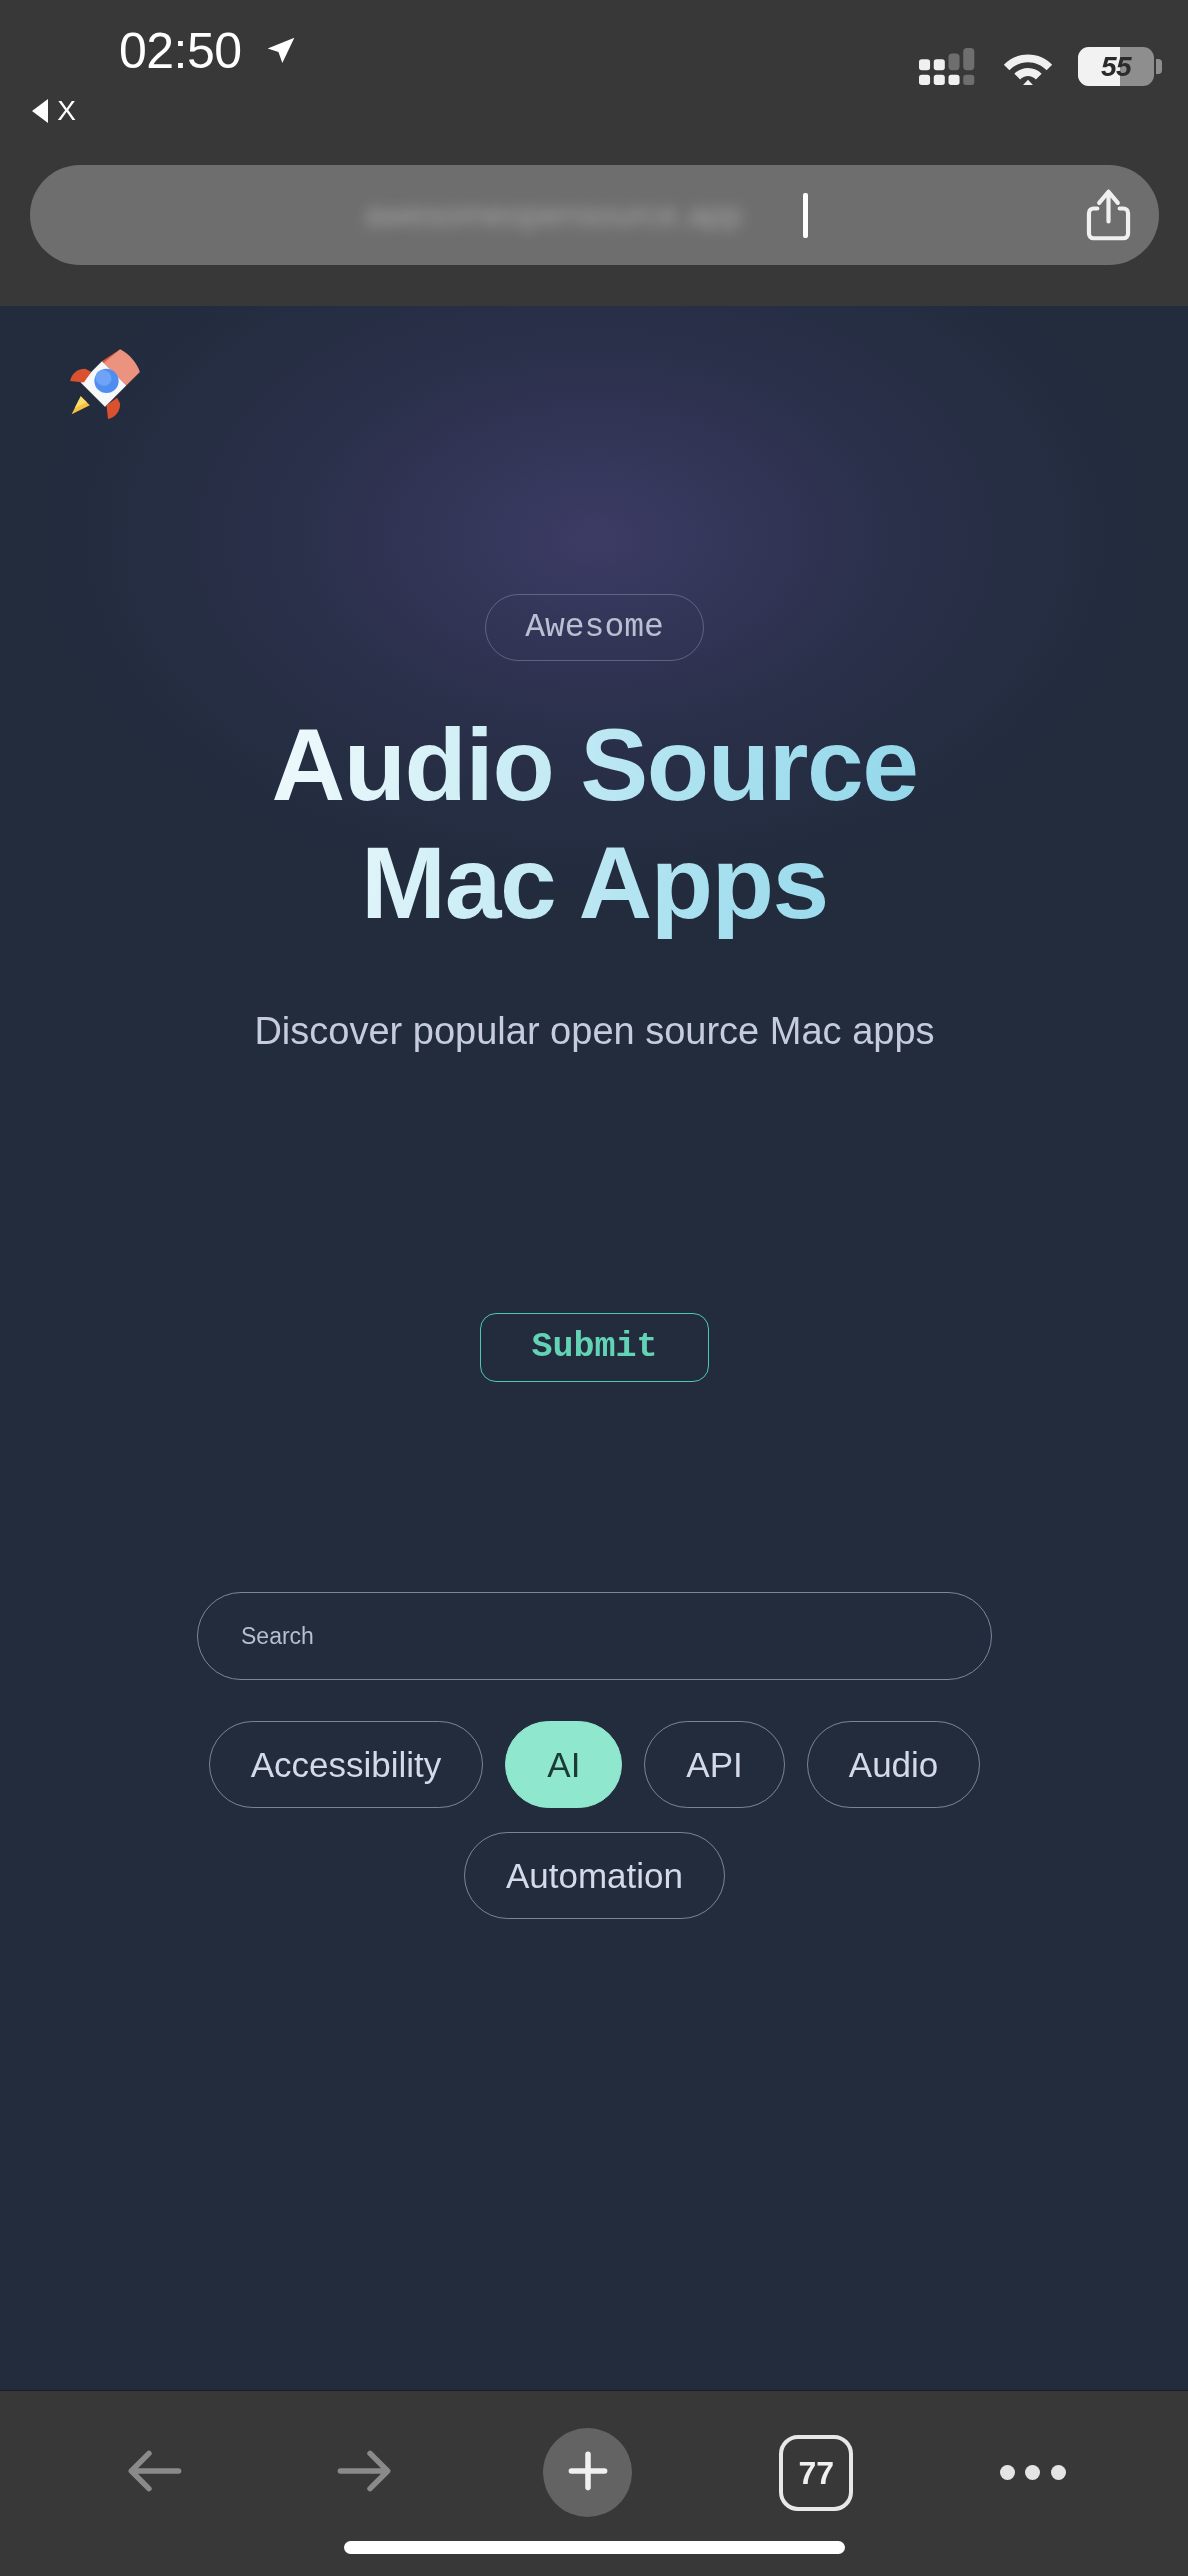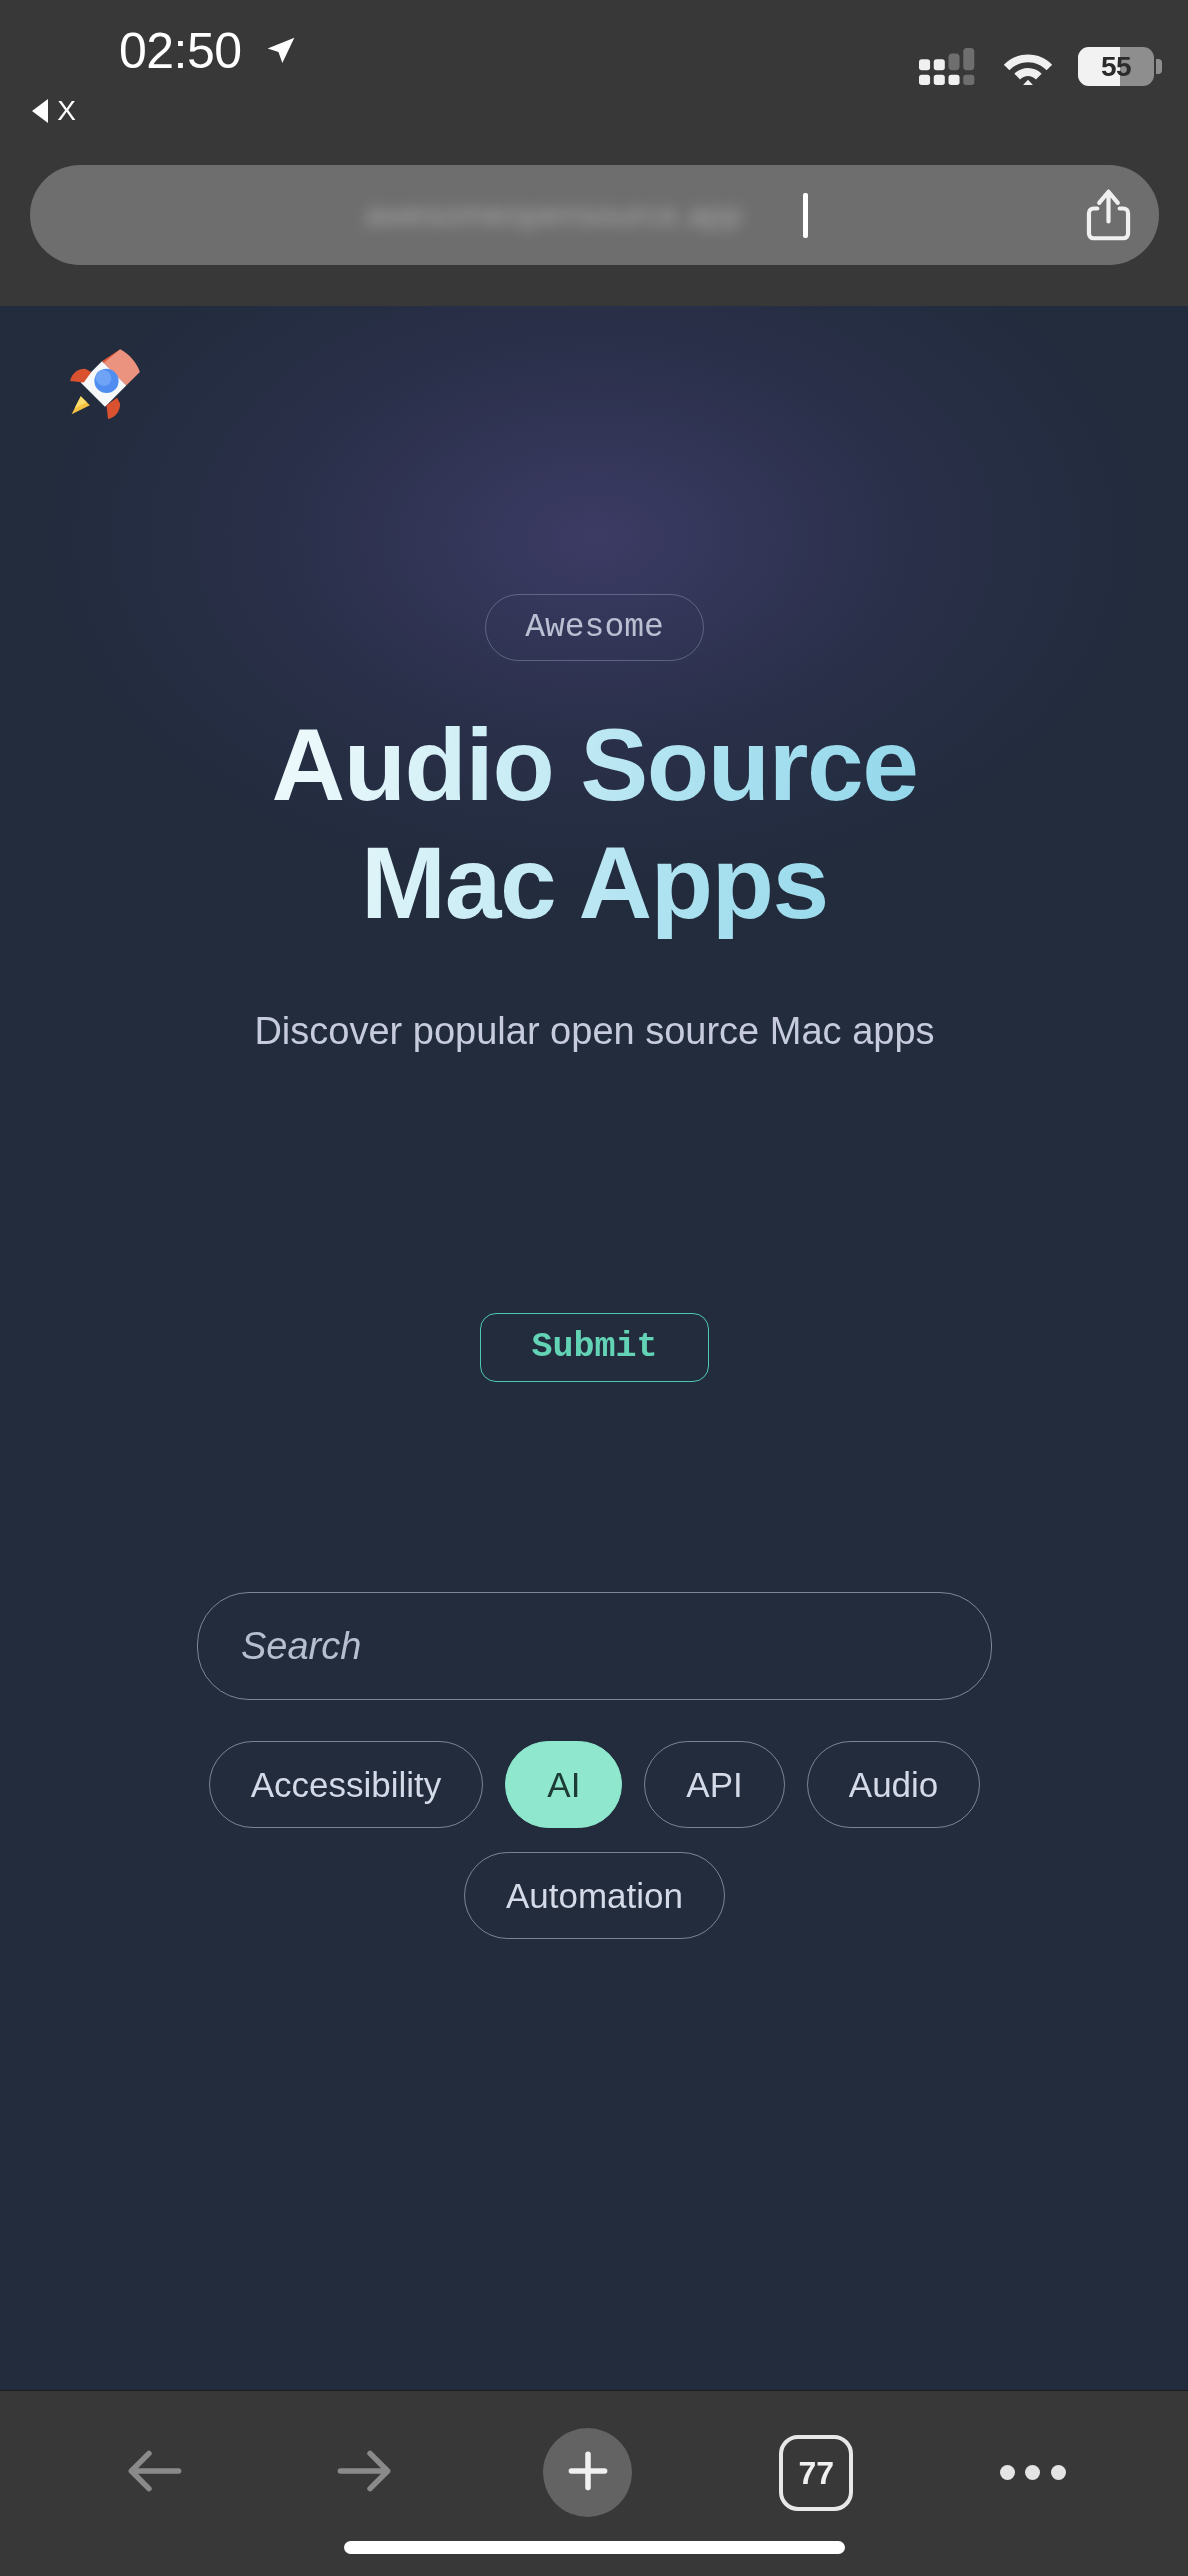--- a/index.html
+++ b/index.html
@@ -61,20 +61,21 @@
     width:55%;
     background:#f2f2f2;
     border-radius:11px 0 0 11px;
   }
   .battery-text {
     position:relative;
     color:#2b2b2b;
     font-size:28px;
     font-weight:700;
     letter-spacing:-0.5px;
+    font-style:italic;
   }
 
   .back-app {
     position:absolute;
     left:32px; top:97px;
     display:flex; align-items:center; gap:9.3px;
   }
   .back-tri {
     width:0;height:0;
     border-top:12px solid transparent;
@@ -188,30 +189,29 @@
     font-weight:700;
     padding:16px 50px;
     line-height:1;
     cursor:pointer;
     font-family:Liberation Mono, monospace;
   }
 
   .search-wrap { margin-top:210px; padding:0 197px; }
   .search-input {
     width:100%;
-    height:108px;
+    height:88px;
     border-radius:52px;
     background:transparent;
     border:1.9px solid #7e8699;
     color:#d5dae6;
-    font-size:38px;
+    font-size:23px;
     padding:0 43px;
     font-family:"Liberation Sans", sans-serif;
     outline:none;
-    font-style:italic;
   }
   .search-input::placeholder { color:#b7becd; opacity:1; }
 
   .chips {
     margin-top:41px;
     display:flex;
     flex-wrap:wrap;
     justify-content:center;
     gap:24px 22px;
     padding:0 186px;

